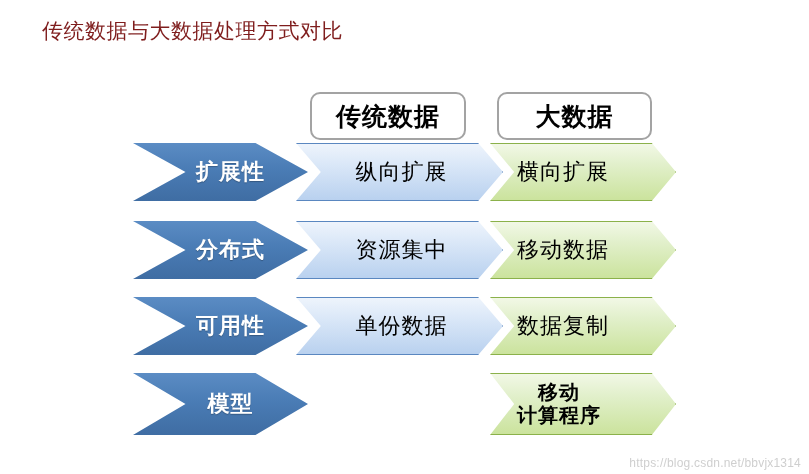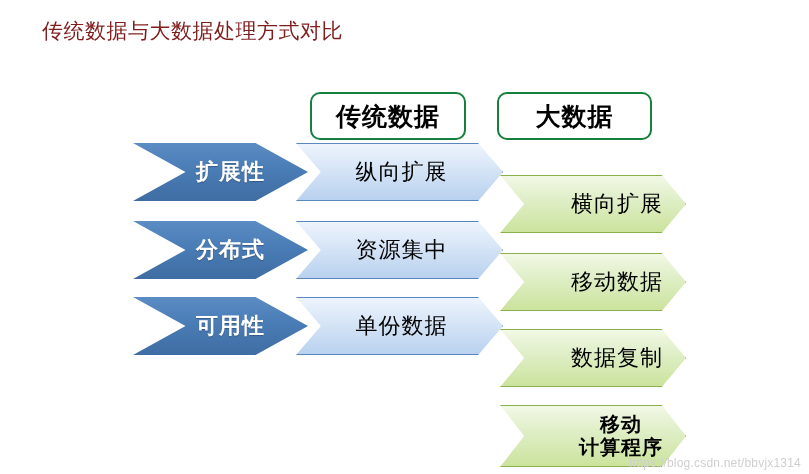--- a/index.html
+++ b/index.html
@@ -27,21 +27,21 @@
     letter-spacing: 0.5px;
     white-space: nowrap;
   }
 
   
   .header-box {
     position: absolute;
     top: 92px;
     height: 48px;
     background: #ffffff;
-    border: 2px solid #15803d;
+    border: 2px solid #a3a3a3;
     border-radius: 10px;
     box-sizing: border-box;
     display: flex;
     align-items: center;
     justify-content: center;
     font-size: 25px;
     font-weight: bold;
     color: #000000;
     letter-spacing: 1px;
     z-index: 5;
@@ -111,30 +111,29 @@
     padding-right: 22px;
   }
   .chev.c1 .chev-label {
     color: #000000;
     font-size: 22px;
     letter-spacing: 1px;
   }
 
   
   .chev.c2 {
-    left: 500px;
+    left: 490px;
     width: 186px;
     background: linear-gradient(180deg, #f2f8e6 0%, #e2f0cc 35%, #cbe39d 100%);
     border: 1px solid #8bb14a;
     -webkit-clip-path: polygon(0 0, 87% 0, 100% 50%, 87% 100%, 0 100%, 13% 50%);
     clip-path: polygon(0 0, 87% 0, 100% 50%, 87% 100%, 0 100%, 13% 50%);
-    justify-content: flex-end;
+    justify-content: flex-start;
     padding-left: 26px;
     padding-right: 22px;
-    margin-top: 32px;
   }
   .chev.c2 .chev-label {
     color: #000000;
     font-size: 22px;
     letter-spacing: 1px;
     text-align: center;
     line-height: 1.05;
   }
   .chev.c2 .chev-label.two-line { font-size: 20px; line-height: 1.15; font-weight: bold; }
 
@@ -196,20 +195,23 @@
     </div>
     <div class="chev c1">
       <span class="chev-label">单份数据</span>
     </div>
     <div class="chev c2">
       <span class="chev-label">数据复制</span>
     </div>
   </div>
 
   <div class="chev-row r3">
+    <div class="chev c0">
+      <span class="chev-label">模型</span>
+    </div>
     <div class="chev c2">
       <span class="chev-label two-line">移动
 计算程序</span>
     </div>
   </div>
 
 </div>
 
 <div class="watermark">https://blog.csdn.net/bbvjx1314</div>
 

